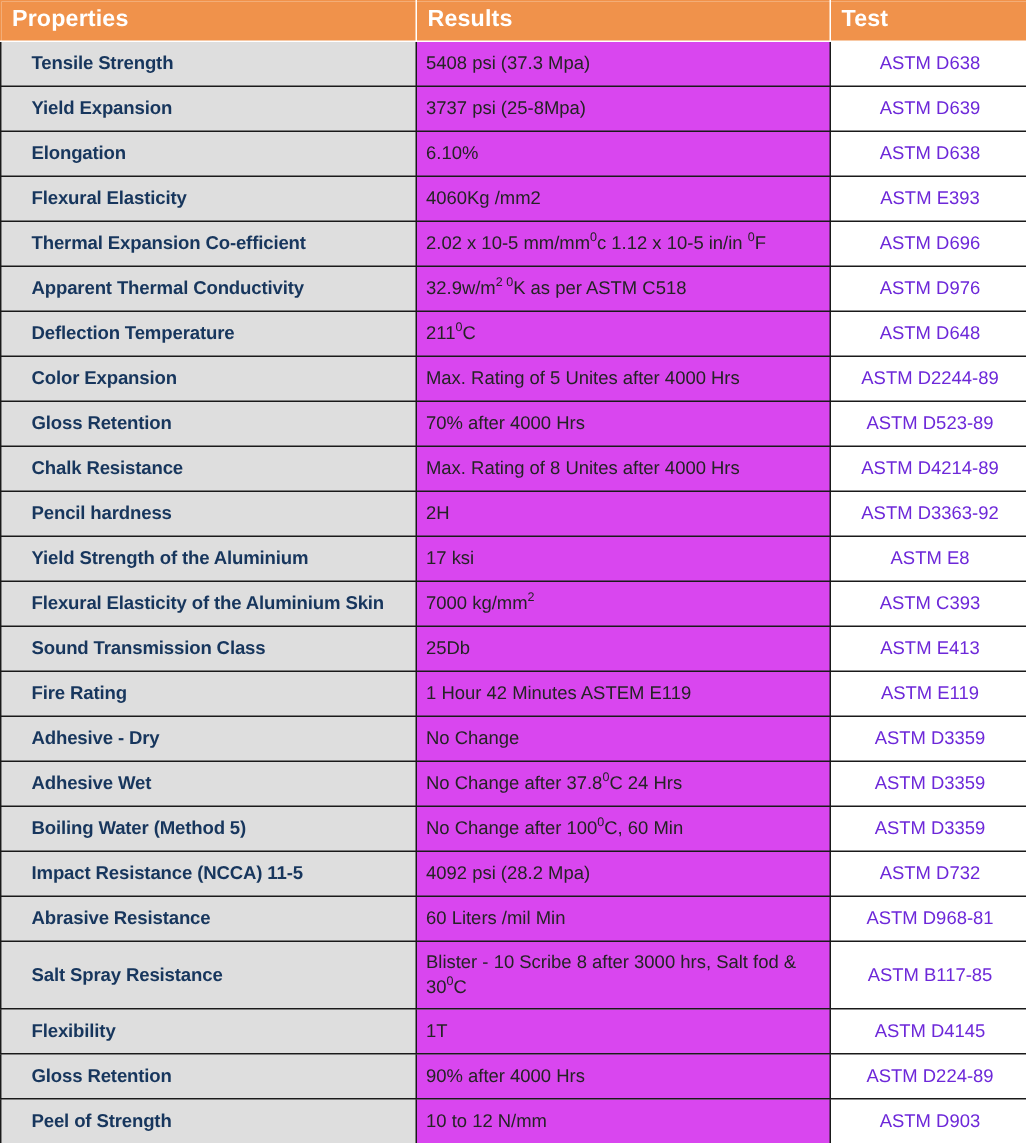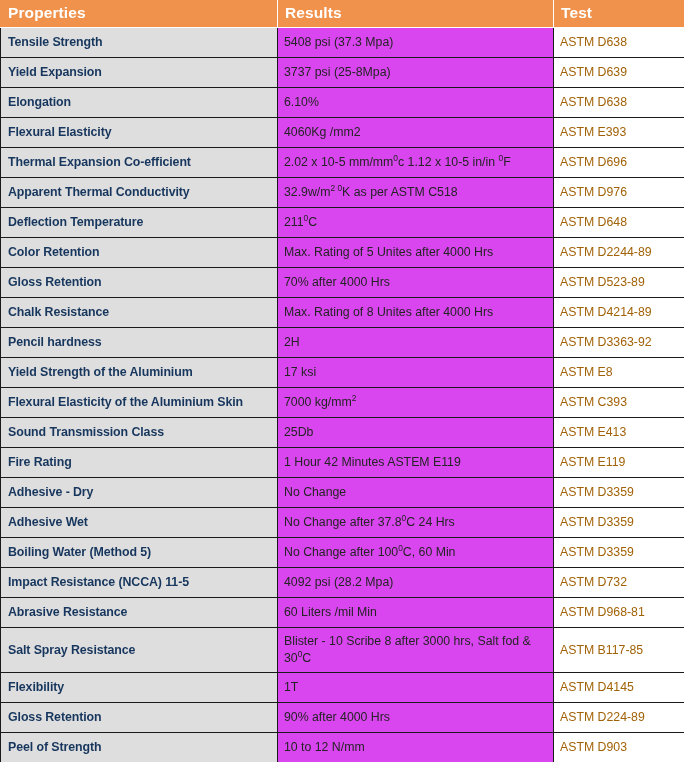--- a/index.html
+++ b/index.html
@@ -48,35 +48,36 @@
     vertical-align: middle;
     box-sizing: border-box;
     height: 30px;
   }
 
   td.c-prop {
     background: #dedede;
     color: #17365d;
     font-weight: bold;
     font-size: 12.4px;
-    padding: 2px 4px 3px 7px;
+    padding: 2px 4px 3px 20px;
     letter-spacing: -0.1px;
   }
   td.c-res {
     background: #d946ef;
     color: #242424;
     font-size: 12.3px;
     padding: 2px 4px 3px 6px;
     line-height: 1.32;
   }
   td.c-test {
     background: #ffffff;
-    color: #a16207;
+    color: #6d28d9;
     font-size: 12.3px;
     padding: 2px 4px 3px 6px;
+    text-align: center;
   }
 
   tr.tall td { height: 45px; }
 
   sup {
     font-size: 0.68em;
     vertical-align: super;
     line-height: 0;
   }
 </style>
@@ -126,21 +127,21 @@
         <td class="c-prop">Apparent Thermal Conductivity</td>
         <td class="c-res">32.9w/m<sup>2 0</sup>K as per ASTM C518</td>
         <td class="c-test">ASTM D976</td>
       </tr>
       <tr>
         <td class="c-prop">Deflection Temperature</td>
         <td class="c-res">211<sup>0</sup>C</td>
         <td class="c-test">ASTM D648</td>
       </tr>
       <tr>
-        <td class="c-prop">Color Retention</td>
+        <td class="c-prop">Color Expansion</td>
         <td class="c-res">Max. Rating  of 5 Unites after 4000 Hrs</td>
         <td class="c-test">ASTM D2244-89</td>
       </tr>
       <tr>
         <td class="c-prop">Gloss Retention</td>
         <td class="c-res">70% after  4000 Hrs</td>
         <td class="c-test">ASTM D523-89</td>
       </tr>
       <tr>
         <td class="c-prop">Chalk Resistance</td>

